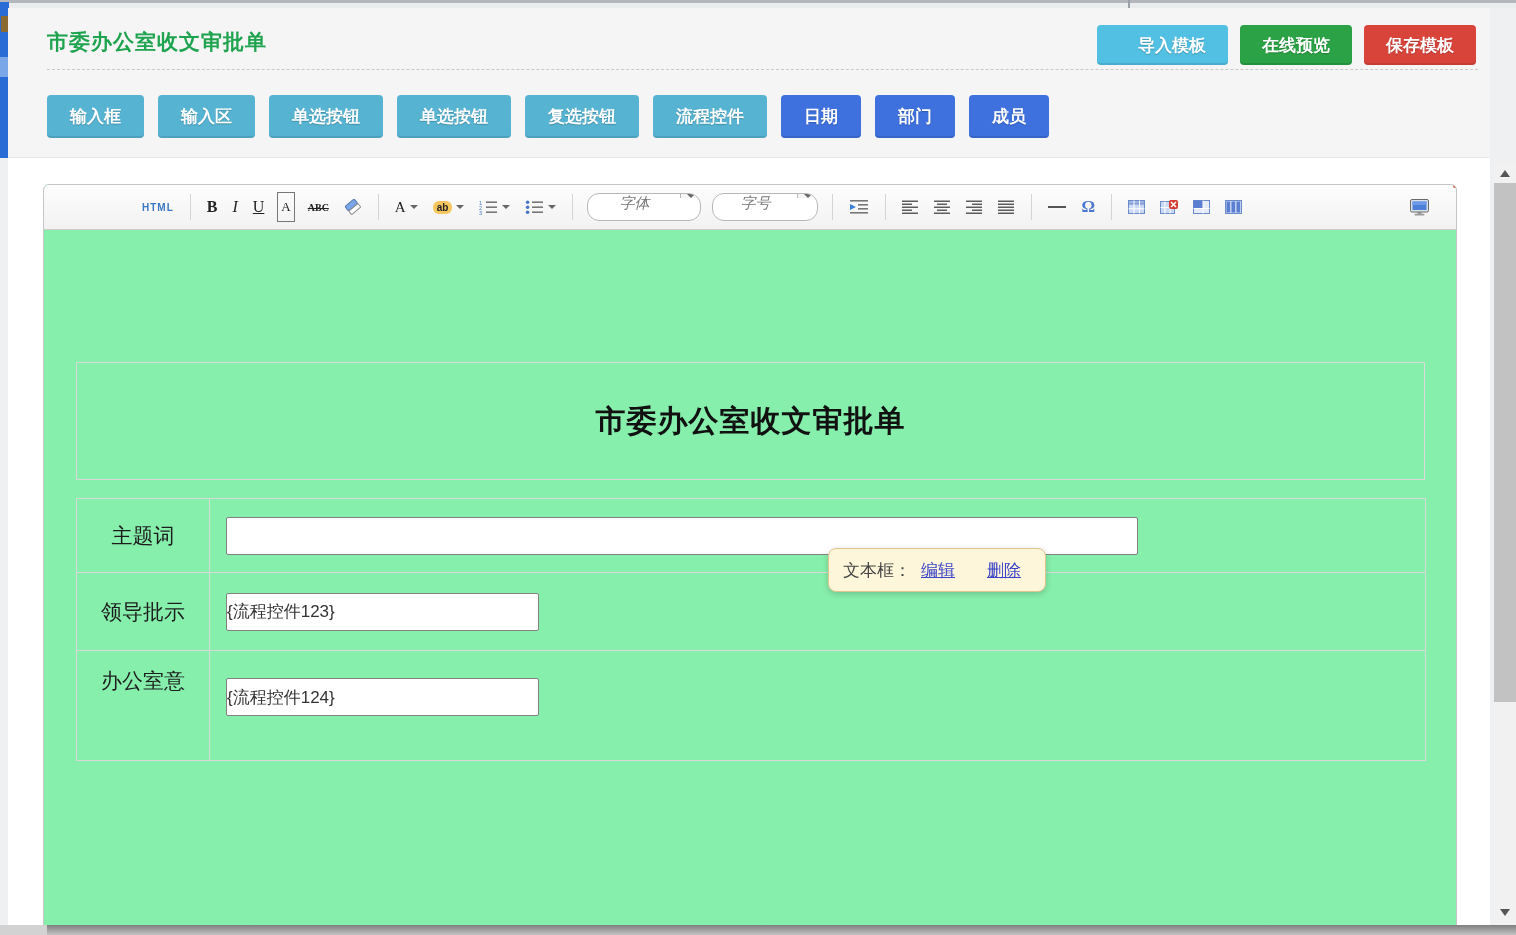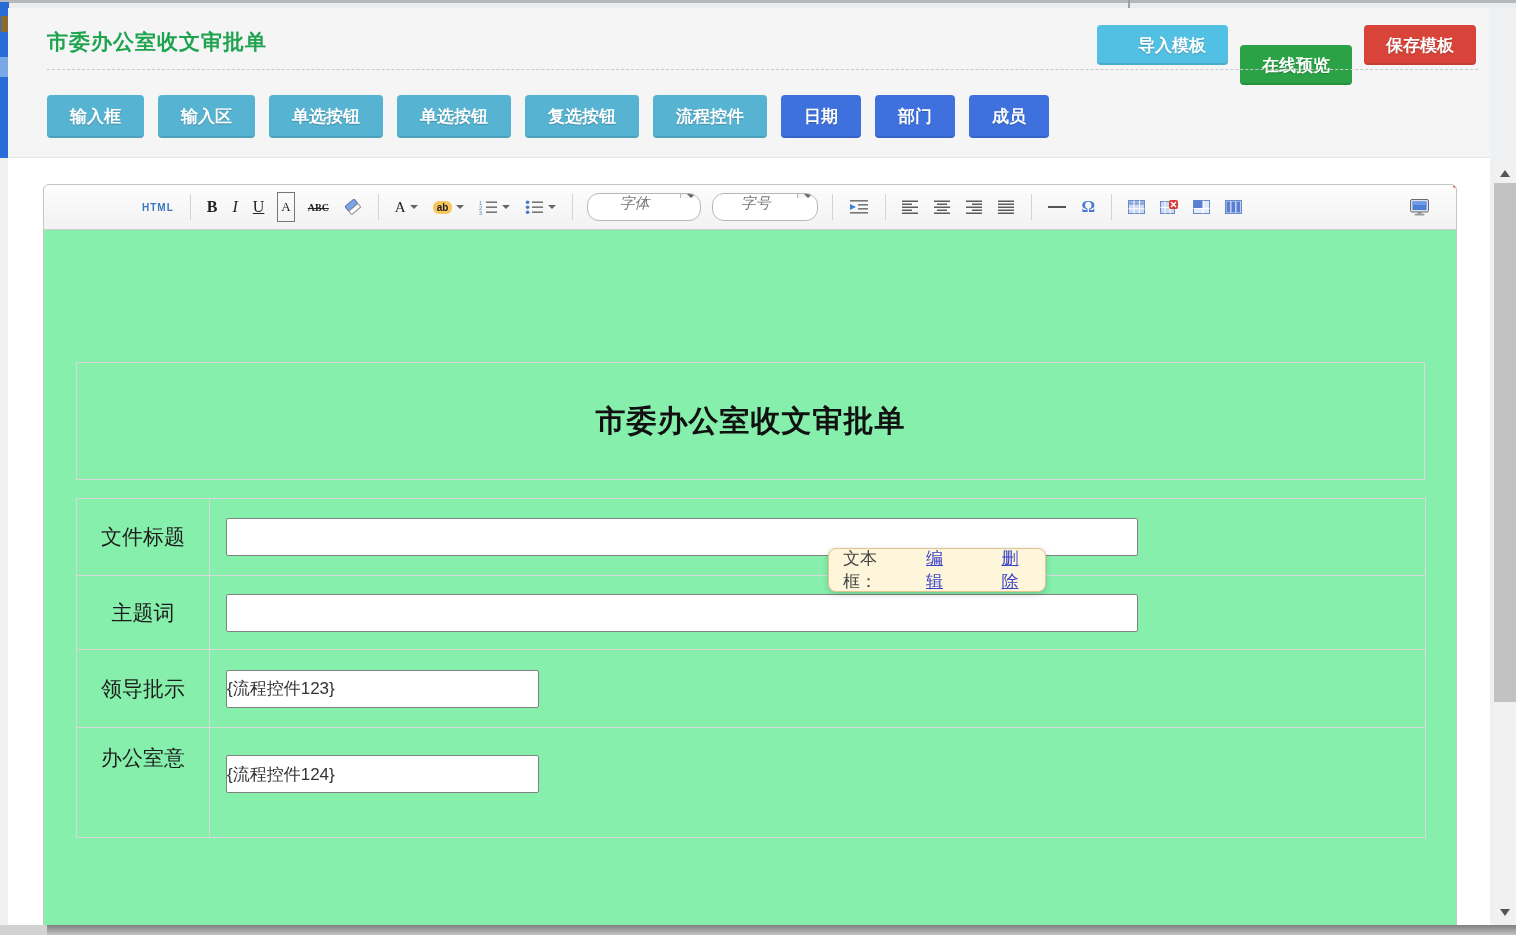--- a/index.html
+++ b/index.html
@@ -16,21 +16,21 @@
 
   .panel{position:absolute;left:8px;top:8px;width:1482px;height:917px;background:#fff;}
 
   
   .hdr{position:absolute;left:8px;top:8px;width:1482px;height:150px;background:#f5f5f6;border-bottom:1px solid #e6e6e6;box-sizing:border-box;}
   .page-title{position:absolute;left:39px;top:20px;font:bold 21px "Liberation Serif",serif;color:var(--page_title,#1ea34f);letter-spacing:1px;}
   .hdr-actions{position:absolute;right:14px;top:17px;display:flex;gap:12px;}
   .btn{display:inline-flex;align-items:center;justify-content:center;border:none;border-radius:4px;color:#fff;font:bold 17px "Liberation Sans",sans-serif;cursor:pointer;text-shadow:0 1px 1px rgba(0,0,0,.22);box-shadow:inset 0 -2px rgba(0,0,0,.10);}
   .btn-act{height:40px;padding:0 22px;}
   .btn-cyan{background:var(--cyan,#52c0e2);padding-left:41px;}
-  .btn-green{background:var(--green,#2aa245);margin-top:20px;}
+  .btn-green{background:var(--green,#2aa245);}
   .btn-red{background:var(--red,#d9443a);}
   .hdr-divider{position:absolute;left:39px;right:12px;top:61px;border-top:1px dashed #c9c9c9;}
   .comp-row{position:absolute;left:39px;top:87px;display:flex;gap:14px;}
   .btn-comp{height:43px;padding:0 23px;}
   .btn-teal{background:var(--teal,#56b4d2);}
   .btn-blue{background:var(--blue,#3e71de);}
 
   
   .editor{position:absolute;left:43px;top:184px;width:1414px;height:932px;background:#86efac;border:1px solid #c6c6c6;border-radius:6px 6px 0 0;box-sizing:border-box;overflow:hidden;}
   .toolbar{height:45px;display:flex;align-items:center;column-gap:11px;padding-left:96px;background:linear-gradient(#fdfdfd,#f2f2f2);border-bottom:1px solid #ccc;box-sizing:border-box;}
@@ -65,21 +65,21 @@
   td.inp{padding-left:16px;}
   td.inp4{padding-left:14px;}
   .ti{height:38px;border:1px solid #818181;border-radius:2px;background:#fff;font-size:17px;color:#333;padding:0 0;box-sizing:border-box;font-family:"Liberation Sans",sans-serif;}
   .w313{width:313px}.w463{width:463px}.w912{width:912px}.w163{width:163px}.w133{width:133px}
   tr.r1{height:73px}tr.r2{height:77px}tr.r3{height:74px}tr.r4{height:78px}tr.r5{height:78px}tr.r6{height:110px}
   tr.r6 td{vertical-align:top;}
   tr.r6 td.lab{padding-top:16px;}
   tr.r6 td.inp{padding-top:27px;}
 
   
-  .tooltip{position:absolute;left:828px;top:548px;width:218px;height:44px;background:#fdf6da;border:1px solid #e0c48c;border-radius:8px;box-shadow:0 2px 6px rgba(0,0,0,.18);display:flex;align-items:center;padding:0 14px;box-sizing:border-box;font:17px "Liberation Serif",serif;color:#444;z-index:6;gap:14px;}
+  .tooltip{position:absolute;left:828px;top:548px;width:218px;height:44px;background:#fdf6da;border:1px solid #e0c48c;border-radius:8px;box-shadow:0 2px 6px rgba(0,0,0,.18);display:flex;align-items:center;padding:0 14px;box-sizing:border-box;font:17px "Liberation Serif",serif;color:#444;z-index:6;}
   .tt-link{color:var(--link,#3b44c8);text-decoration:underline;cursor:pointer;}
   .tt-edit{margin-left:10px;}
   .tt-del{margin-left:32px;}
 
   
   .v-scroll{position:absolute;left:1494px;top:163px;width:22px;height:762px;background:#f1f1f1;}
   .sb-arrow{position:absolute;left:6px;width:0;height:0;border-left:5px solid transparent;border-right:5px solid transparent;}
   .sb-up{top:7px;border-bottom:7px solid #555;}
   .sb-down{bottom:9px;border-top:7px solid #555;}
   .sb-thumb{position:absolute;left:0;top:20px;width:22px;height:519px;background:#c2c2c2;}
@@ -323,24 +323,20 @@
           <col style="width:133px">
             <col style="width:270px">
             <col style="width:120px">
             <col style="width:207px">
           <col style="width:113px">
             <col style="width:202px">
             <col style="width:103px">
             <col style="width:201px">
         </colgroup>
         <tbody>
-        <tr class="r2">
-          <td class="lab">文件标题</td>
-          <td class="inp" colspan="7"><input class="ti w912" value="" style=""></td>
-        </tr>
         <tr class="r3">
           <td class="lab">主题词</td>
           <td class="inp" colspan="7"><input class="ti w912" value="" style=""></td>
         </tr>
         <tr class="r5">
           <td class="lab">领导批示</td>
           <td class="inp" colspan="7"><input class="ti w313" value="{流程控件123}" style=""></td>
         </tr>
         <tr class="r6">
           <td class="lab">办公室意</td>

